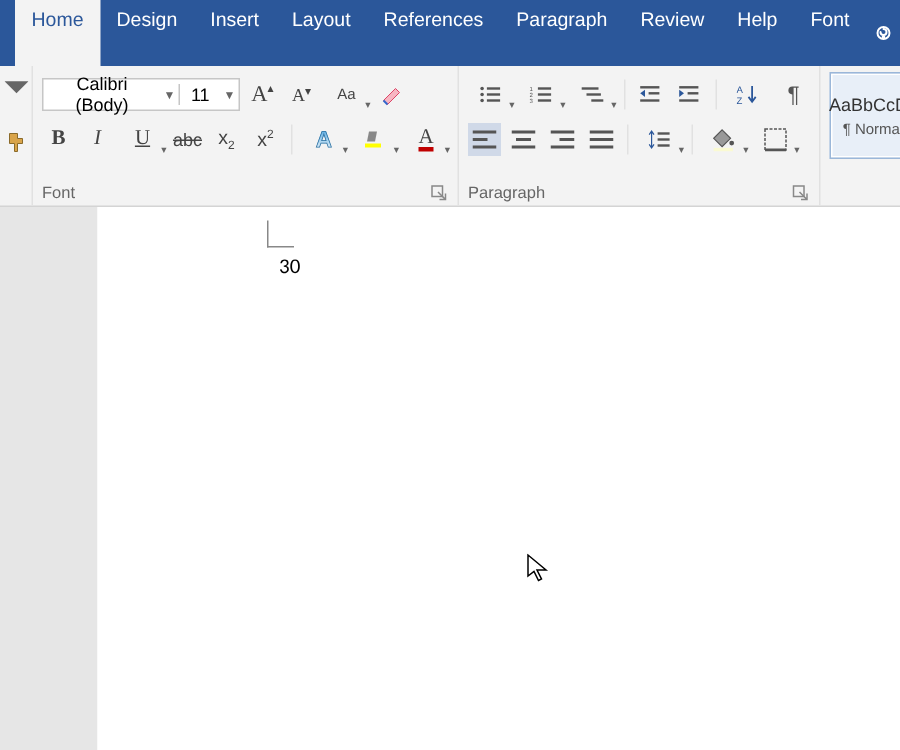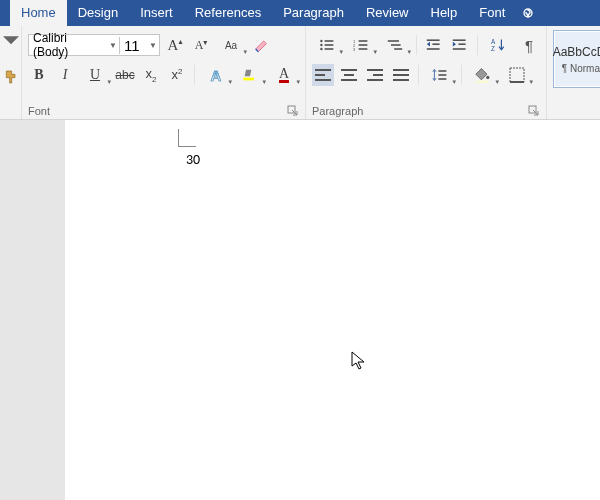--- a/index.html
+++ b/index.html
@@ -1,30 +1,30 @@
 <!DOCTYPE html>
 <html><head>
 <meta charset="utf-8">
 <style>
   * { margin: 0; padding: 0; box-sizing: border-box; }
   body { font-family: "Segoe UI", Arial, sans-serif; font-size: 12px; background: #fff; width: 600px; height: 500px; overflow: hidden; }
-  .tabs { display: flex; background: #2b579a; color: #fff; height: 26px; align-items: stretch; padding-left: 10px; }
+  .tabs { display: flex; background: #2b579a; color: #fff; height: 44px; align-items: stretch; padding-left: 10px; }
   .tab { padding: 0 11px; font-size: 13px; line-height: 26px; cursor: pointer; }
   .tab.active { background: #f3f3f3; color: #2b579a; }
   .tell-me { margin-left: 4px; display:flex; align-items:center; }
   .tell-me svg { width: 16px; height: 16px; }
   .ribbon { background: #f3f3f3; border-bottom: 1px solid #d4d4d4; display: flex; height: 94px; }
   .left-strip { width: 22px; display:flex; flex-direction:column; align-items:center; padding-top:8px; gap:18px; border-right:1px solid #e1e1e1; }
   .group { border-right: 1px solid #e1e1e1; display:flex; flex-direction:column; padding: 4px 6px 1px 6px; }
   .group-label { text-align:left; font-size: 11px; color:#666; padding: 2px 0 1px; position:relative; }
   .group-label .launcher { position:absolute; right:0; bottom:1px; width:12px; height:12px; }
   .row { display:flex; align-items:center; gap:4px; height: 30px; }
-  .font-combo { display:flex; align-items:center; background:#fff; border:1px solid #c6c6c6; height:22px; }
+  .font-combo { display:flex; align-items:center; background:#fff; border:1px solid #c6c6c6; height:22px;text-align:center; }
   .font-name { width: 78px; padding:0 4px; font-size:12px; }
-  .font-size { width: 28px; padding:0 4px; font-size:15px; border-left:1px solid #c6c6c6; }
+  .font-size { width: 28px; padding:0 4px; font-size:12px; border-left:1px solid #c6c6c6; }
   .dd { width:12px; display:flex; align-items:center; justify-content:center; color:#666; font-size:8px; }
   .btn { width:22px; height:22px; display:flex; align-items:center; justify-content:center; color:#444; cursor:pointer; position:relative; }
   .btn .caret { position:absolute; right:-1px; bottom:0; font-size:7px; color:#666; }
   .btn-wide { width:30px; }
   .btn svg { width:16px; height:16px; }
   .styles-group { padding:4px 6px 1px 6px; display:flex; flex-direction:column; }
   .style-box { background:#fff; border:1px solid #c6c6c6; width:58px; height:58px; display:flex; flex-direction:column; align-items:center; justify-content:center; gap:4px; }
   .style-box.selected { border:1px solid #9bb7d9; background:#e8eff8; box-shadow: inset 0 0 0 1px #fff; }
   .style-preview { font-size:12px; color:#333; }
   .style-name { font-size:10px; color:#555; }
@@ -39,20 +39,21 @@
   .sep { width:1px; height:20px; background:#e1e1e1; margin:0 2px;}
   .grow { flex:1; }
 </style>
 </head>
 <body>
 
 <div class="tabs">
   <div class="tab active">Home</div>
   <div class="tab">Design</div>
   <div class="tab">Insert</div>
+  <div class="tab">Layout</div>
   <div class="tab">References</div>
   <div class="tab">Paragraph</div>
   <div class="tab">Review</div>
   <div class="tab">Help</div>
   <div class="tab">Font</div>
   <div class="tell-me">
     <svg viewBox="0 0 24 24" fill="none" stroke="#fff" stroke-width="2">
         <circle cx="12" cy="12" r="6"></circle>
         <path d="M12 8 a3 3 0 1 1 -3 3" stroke-linecap="round"></path>
         <circle cx="12" cy="16" r="0.8" fill="#fff"></circle>

